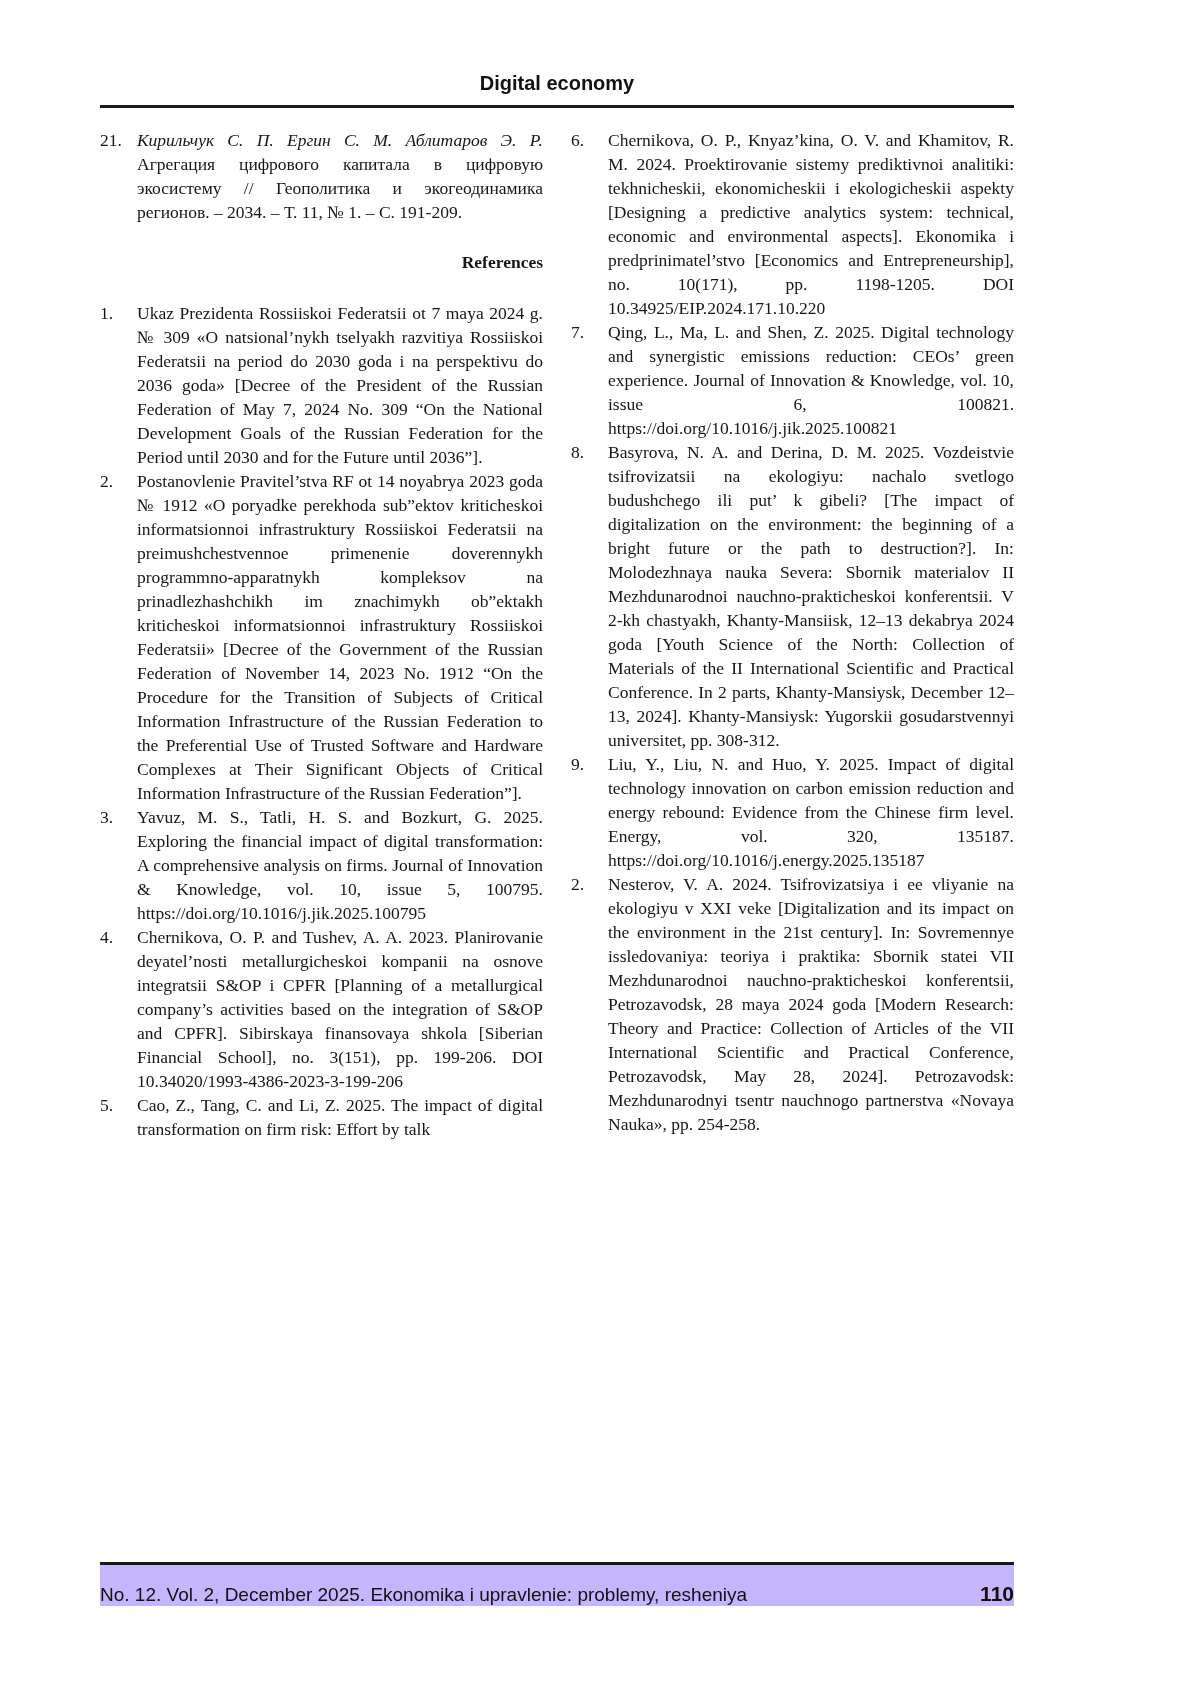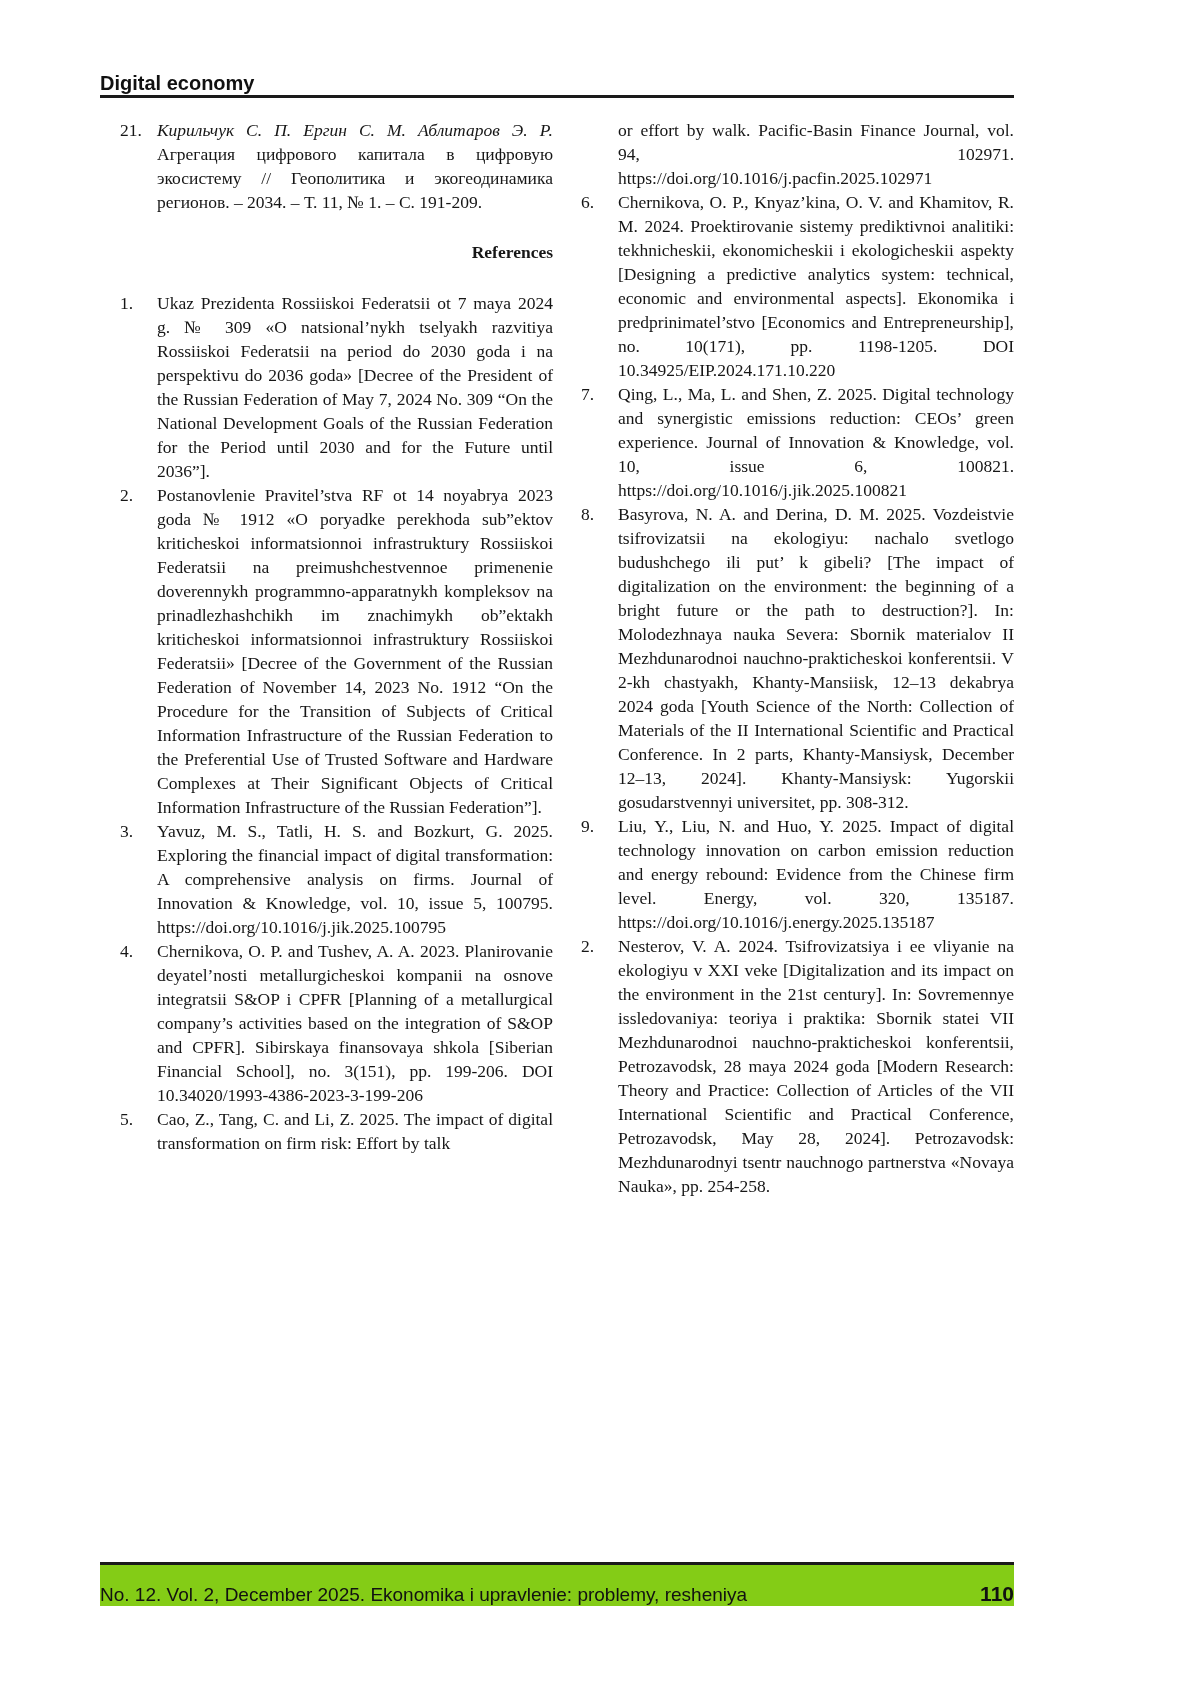--- a/index.html
+++ b/index.html
@@ -9,36 +9,35 @@
   .page {
     width:1200px; height:1698px;
     padding:72px 186px 0 100px;
     position:relative; overflow:hidden;
     background:#ffffff;
     font-family:"Liberation Serif", serif;
     color:#161616;
   }
 
   .page-header {
-    text-align:left;
+    text-align:center;
     font-family:"Liberation Sans", sans-serif;
     font-weight:700;
     font-size:20px;
     color:#111111;
-    padding-bottom:0;
+    padding-bottom:10px;
     border-bottom:3px solid #1a1a1a;
   }
 
   .columns {
     display:flex;
     gap:28px;
     margin-top:20px;
     height:1408px;
     overflow:hidden;
-    margin-left:20px;
   }
   .col {
     flex:1 1 0;
     font-size:17.5px;
     line-height:24px;
     text-align:justify;
   }
 
   .ref { display:flex; align-items:flex-start; }
   .num { flex:0 0 37px; }
@@ -62,21 +61,21 @@
     position:absolute;
     left:100px; right:186px; bottom:92px;
     border-top:3px solid #1a1a1a;
     padding-top:17px;
     display:flex;
     justify-content:space-between;
     align-items:baseline;
     font-family:"Liberation Sans", sans-serif;
     font-size:19px;
     color:#111111;
-    background:#84cc16;
+    background:#c4b5fd;
     margin-top:36px;
   }
   .page-number { font-weight:700; font-size:21px; }
 </style>
 </head>
 <body>
 
 <div class="page">
 
   <header class="page-header">
@@ -117,21 +116,20 @@
 
       <div class="ref">
         <span class="num">5.</span>
         <span class="body">Cao, Z., Tang, C. and Li, Z. 2025. The impact of digital transformation on firm risk: Effort by talk</span>
       </div>
 
     </div>
 
     <div class="col">
 
-      <p class="cont">or effort by walk. Pacific-Basin Finance Journal, vol. 94, 102971. https://doi.org/10.1016/j.pacfin.2025.102971</p>
 
       <div class="ref">
         <span class="num">6.</span>
         <span class="body">Chernikova, O. P., Knyaz’kina, O. V. and Khamitov, R. M. 2024. Proektirovanie sistemy prediktivnoi analitiki: tekhnicheskii, ekonomicheskii i ekologicheskii aspekty [Designing a predictive analytics system: technical, economic and environmental aspects]. Ekonomika i predprinimatel’stvo [Economics and Entrepreneurship], no. 10(171), pp. 1198-1205. DOI 10.34925/EIP.2024.171.10.220</span>
       </div>
 
       <div class="ref">
         <span class="num">7.</span>
         <span class="body">Qing, L., Ma, L. and Shen, Z. 2025. Digital technology and synergistic emissions reduction: CEOs’ green experience. Journal of Innovation &amp; Knowledge, vol. 10, issue 6, 100821. https://doi.org/10.1016/j.jik.2025.100821</span>
       </div>

